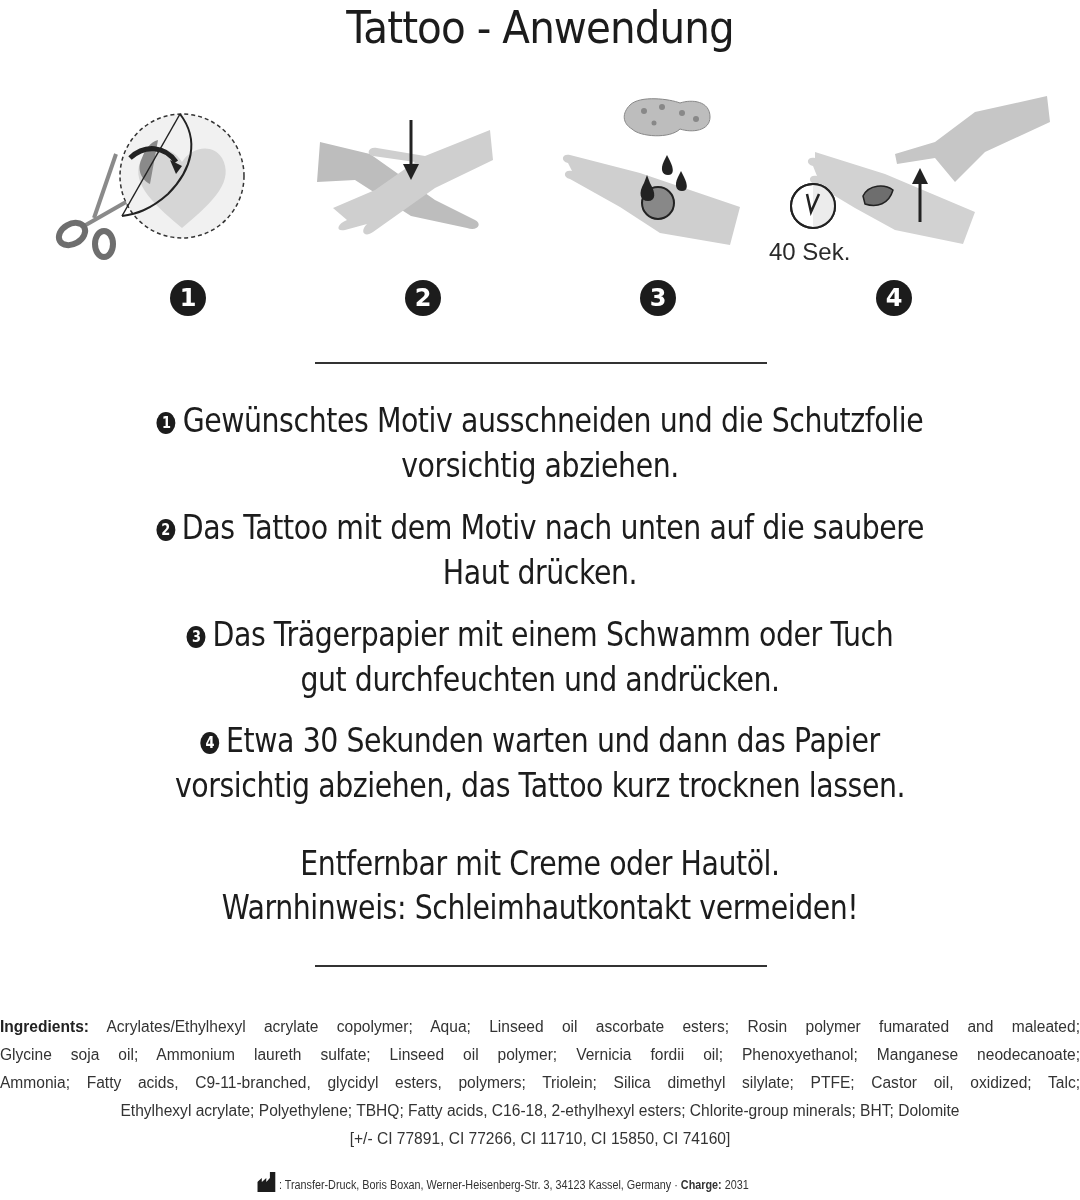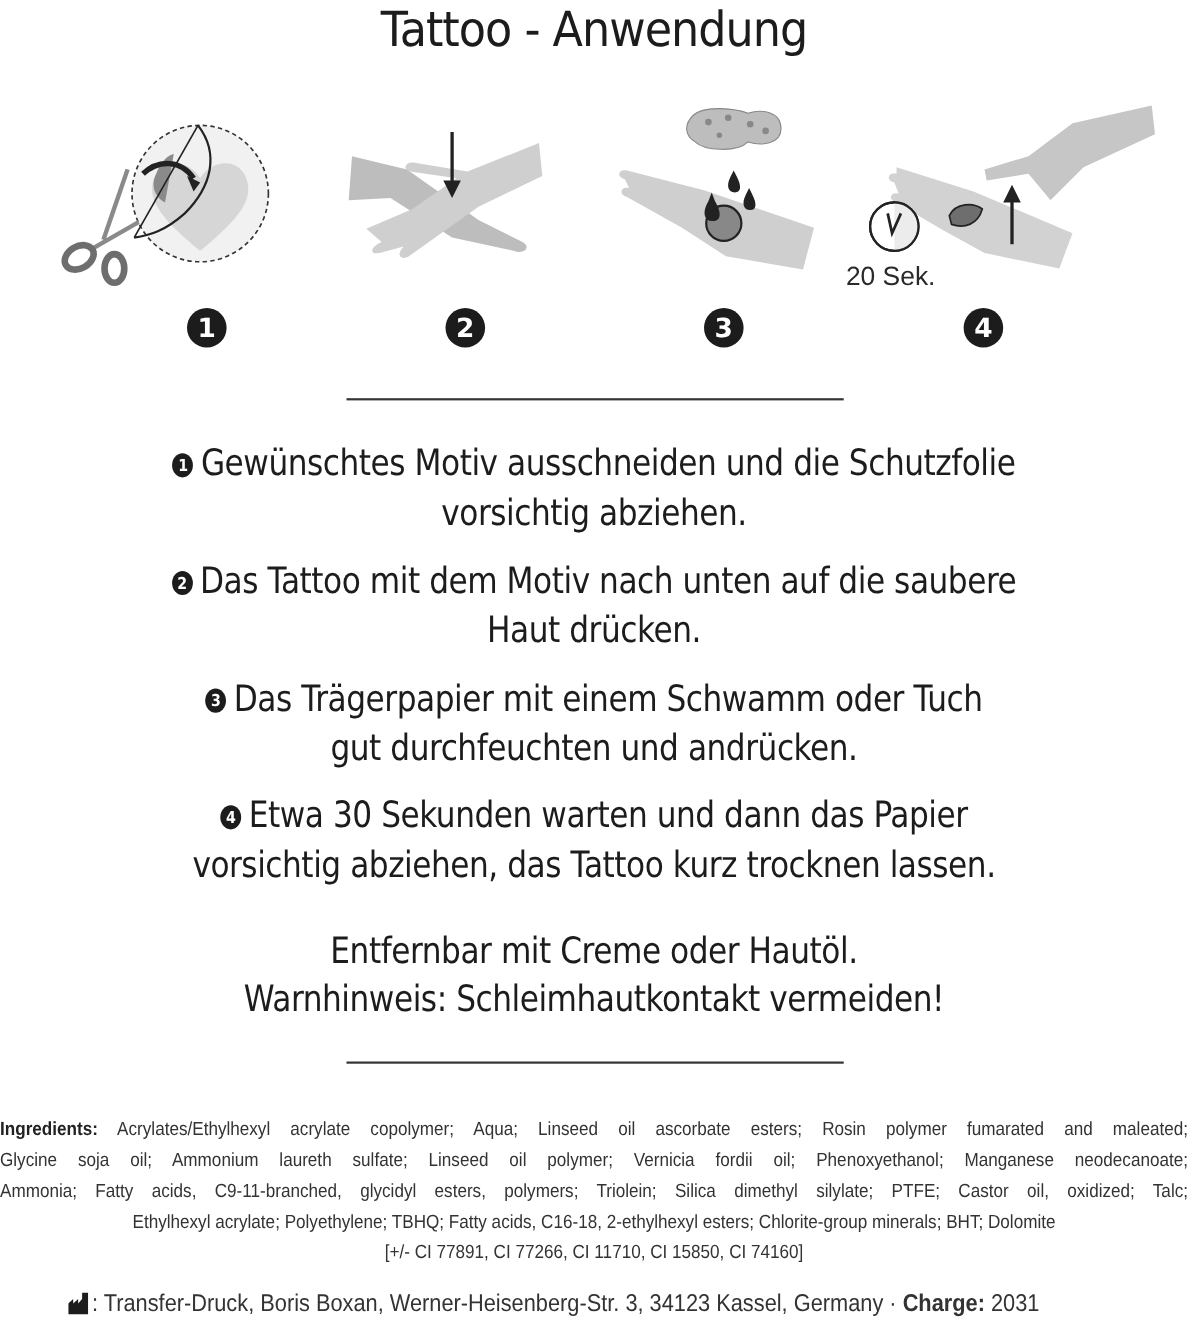--- a/index.html
+++ b/index.html
@@ -39,21 +39,21 @@
     position: absolute; left: 0; top: 1012px; width: 1080px;
     font-family: "Liberation Sans", sans-serif; font-size: 17.3px; line-height: 28px;
     color: #333; text-align: justify; text-align-last: center;
     transform: scaleX(0.9); transform-origin: left top; width: 1200px;
   }
   .ingredients b { color: #222; }
   .ingredients .line { display: block; text-align: justify; text-align-last: justify; }
   .ingredients .line.center { text-align: center; text-align-last: center; }
   .footer {
     position: absolute; left: 0; top: 1172px; width: 1007px; text-align: center;
-    font-family: "Liberation Sans", sans-serif; font-size: 22px; color: #333;
+    font-family: "Liberation Sans", sans-serif; font-size: 12px; color: #333;
   }
   .footer-inner { display: inline-block; transform: scaleX(0.9); }
   .factory-icon { display: inline-block; vertical-align: -3px; margin-right: 2px; }
 </style>
 </head>
 <body>
 
 <div class="title">Tattoo - Anwendung</div>
 
 <svg class="illus" style="left:50px;top:110px" width="200" height="150" viewBox="0 0 200 150">
@@ -95,21 +95,21 @@
   <path d="M30 60 L 100 82 L 190 120 L 178 152 L 110 138 L 70 116 L 30 92 C 22 90, 24 82, 32 84 L 28 74 C 20 72, 22 64, 30 66 Z" fill="#d2d2d2"></path>
   <path d="M262 4 L 265 30 L 200 60 L 170 90 L 150 66 L 112 72 L 110 62 L 150 50 L 190 20 Z" fill="#c6c6c6"></path>
   <path d="M78 104 C 84 92, 100 92, 108 98 C 104 112, 92 116, 80 112 Z" fill="#6e6e6e" stroke="#222" stroke-width="1.5"></path>
   <circle cx="28" cy="114" r="22" fill="#fff" stroke="#222" stroke-width="2"></circle>
   <path d="M28 114 L 28 92 A 22 22 0 0 1 28 136 Z" fill="#ececec"></path>
   <circle cx="28" cy="114" r="22" fill="none" stroke="#222" stroke-width="2"></circle>
   <path d="M22 102 L 26 120 L 34 102" fill="none" stroke="#222" stroke-width="2.5"></path>
   <line x1="135" y1="130" x2="135" y2="86" stroke="#222" stroke-width="3"></line>
   <polygon points="127,92 143,92 135,76" fill="#222"></polygon>
 </svg>
-<div class="sek">20 Sek.</div>
+<div class="sek">40 Sek.</div>
 
 <div class="step-num" style="left:170px;top:280px">1</div>
 <div class="step-num" style="left:405px;top:280px">2</div>
 <div class="step-num" style="left:640px;top:280px">3</div>
 <div class="step-num" style="left:876px;top:280px">4</div>
 
 <div class="rule" style="top:362px"></div>
 
 <div class="instr" style="top:398px">
   <span class="bullet">1</span><span>Gewünschtes Motiv ausschneiden und die Schutzfolie</span><br>

